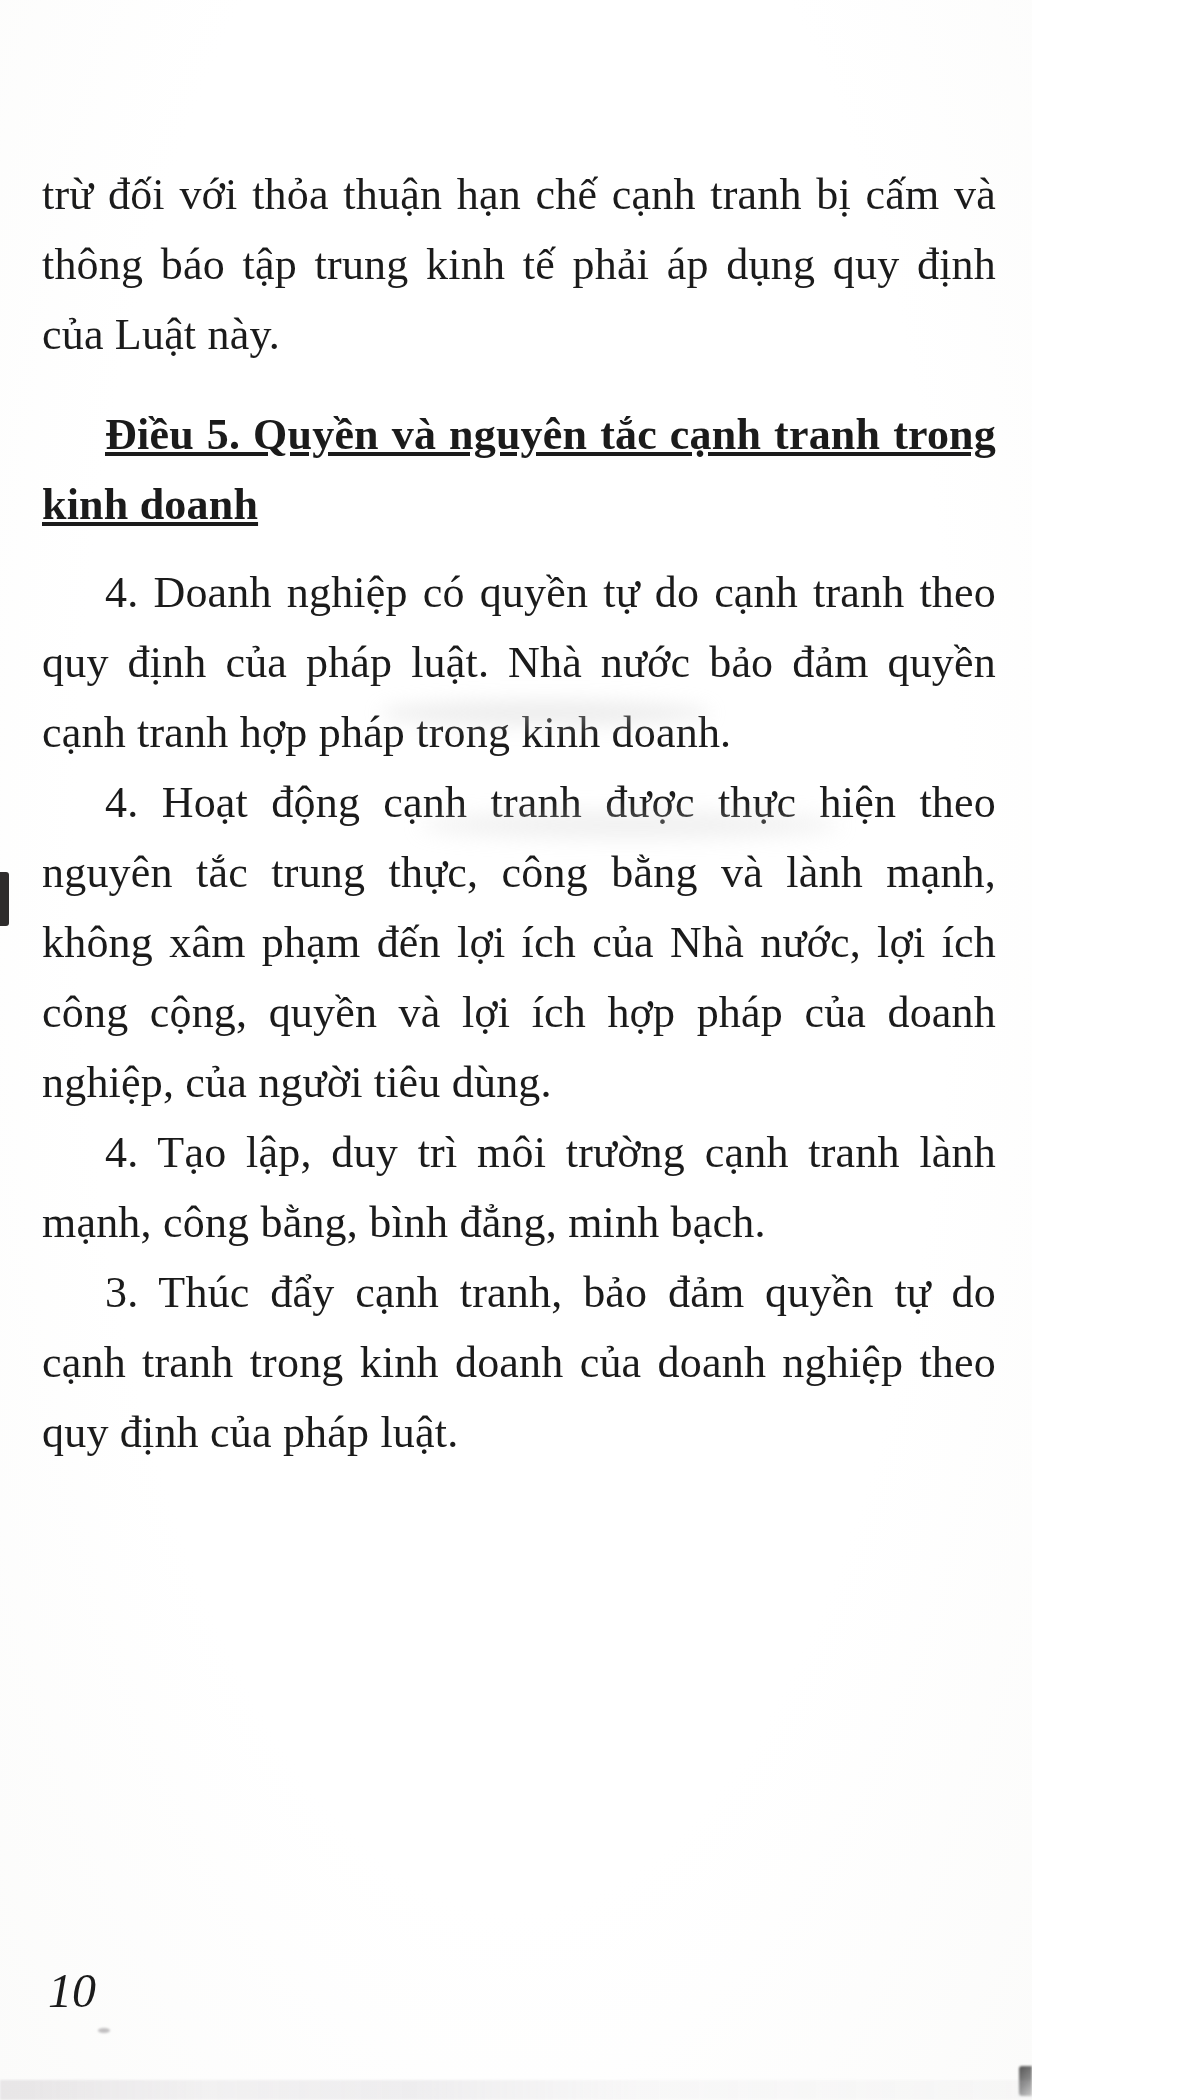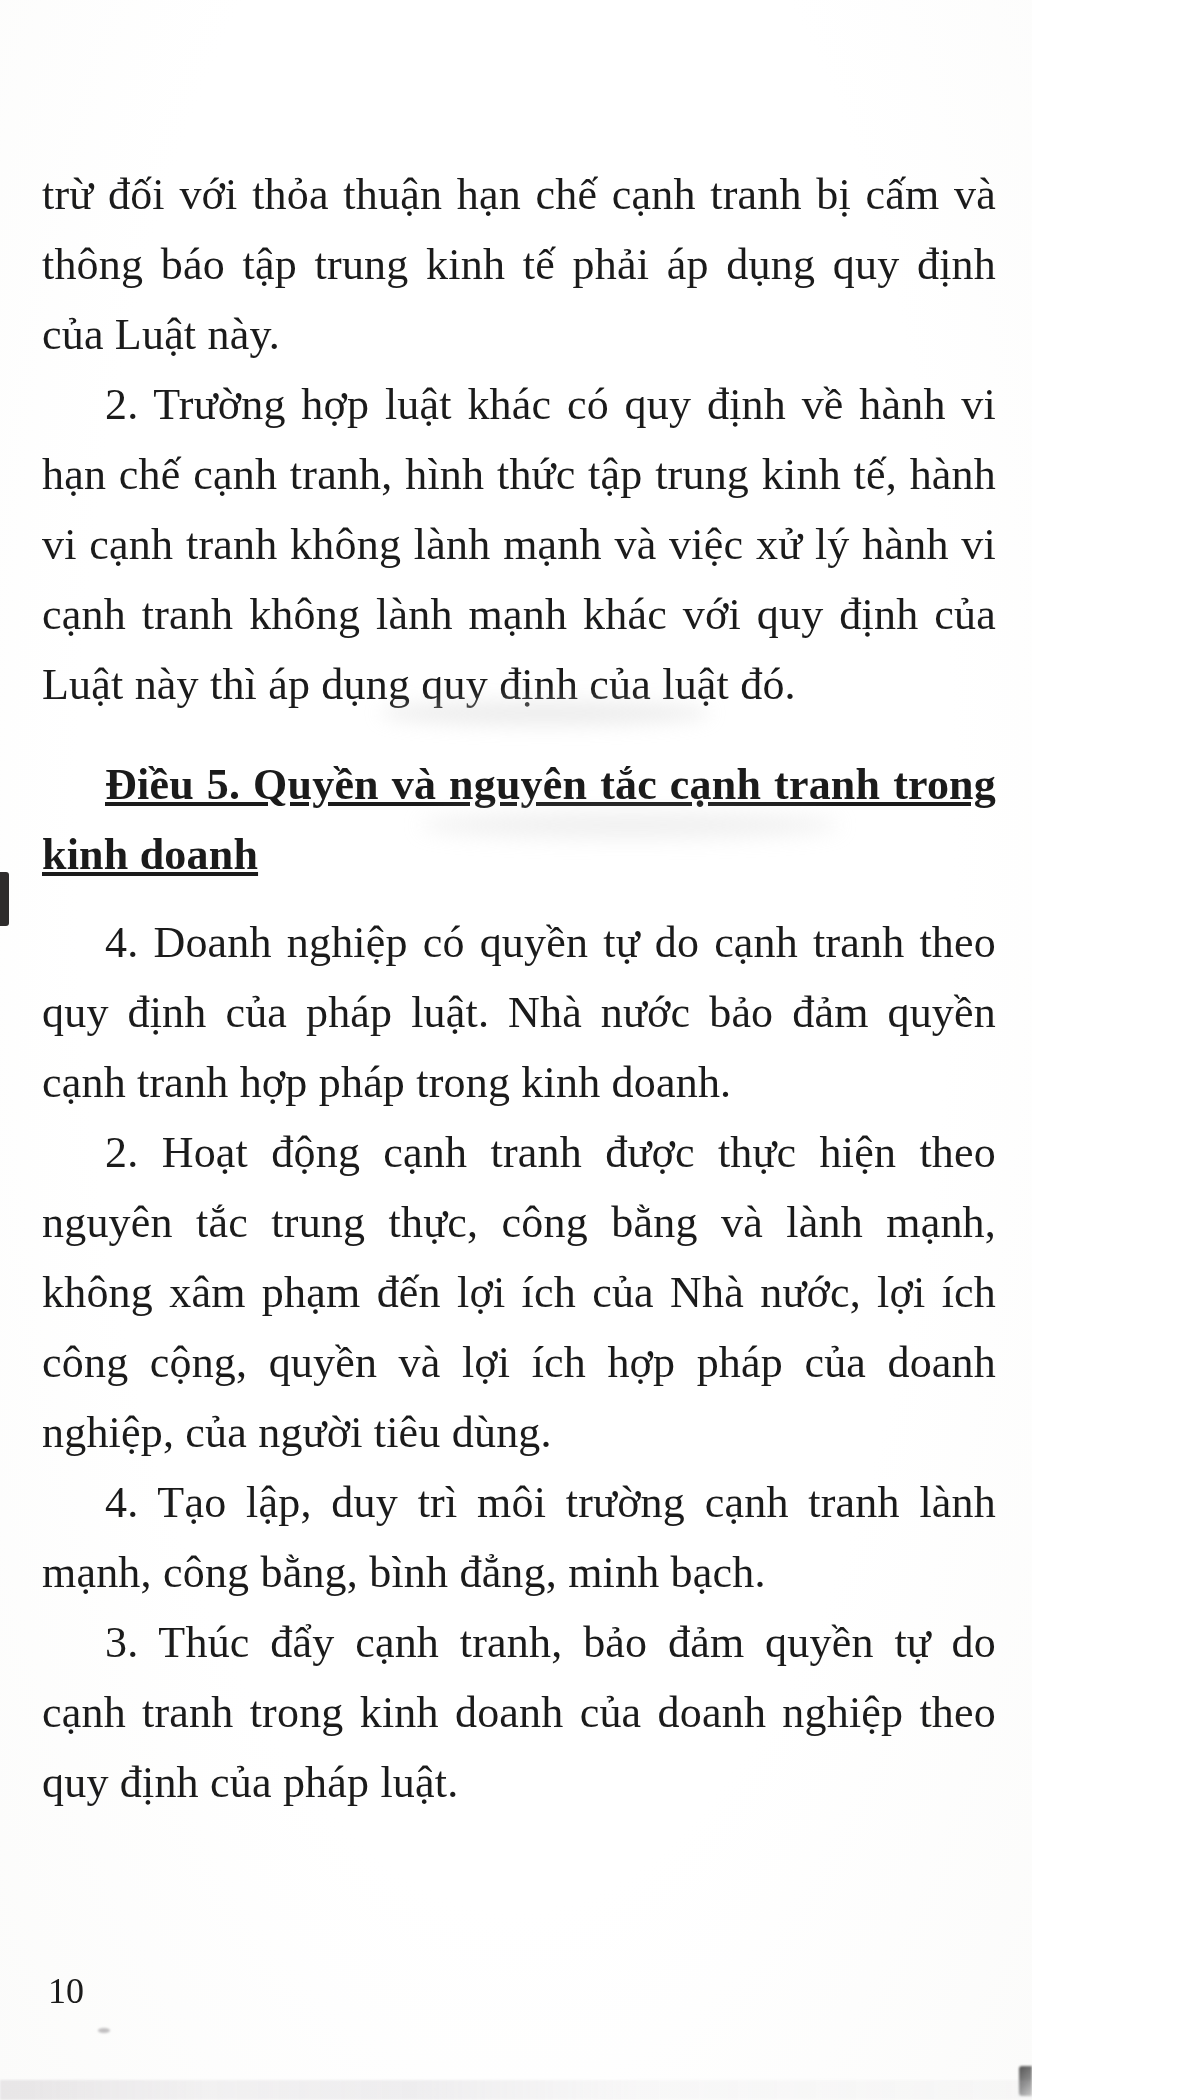--- a/index.html
+++ b/index.html
@@ -40,23 +40,24 @@
     font-weight: bold;
     line-height: 70px;
     text-indent: 63px;
     text-align: justify;
     text-decoration: underline;
   }
   .page-number {
     position: absolute;
     left: 48px;
     top: 1966px;
-    font-size: 36px;
+    font-size: 48px;
     line-height: 50px;
     color: #1b1b1b;
+    font-style: italic;
   }
   
   .scan-mark-left-edge {
     position: absolute;
     left: 0;
     top: 872px;
     width: 9px;
     height: 54px;
     background: #2e2c2c;
     border-radius: 0 3px 3px 0;
@@ -118,24 +119,23 @@
     filter: blur(1px);
   }
 </style>
 </head>
 <body>
 
 <div class="page">
 
   <div class="content">
     <p class="continuation">trừ đối với thỏa thuận hạn chế cạnh tranh bị cấm và thông báo tập trung kinh tế phải áp dụng quy định của Luật này.</p>
-    <p>2. Trường hợp luật khác có quy định về hành vi hạn chế cạnh tranh, hình thức tập trung kinh tế, hành vi cạnh tranh không lành mạnh và việc xử lý hành vi cạnh tranh không lành mạnh khác với quy định của Luật này thì áp dụng quy định của luật đó.</p>
     <h2 class="article-heading">Điều 5. Quyền và nguyên tắc cạnh tranh trong kinh doanh</h2>
     <p>4. Doanh nghiệp có quyền tự do cạnh tranh theo quy định của pháp luật. Nhà nước bảo đảm quyền cạnh tranh hợp pháp trong kinh doanh.</p>
-    <p>2. Hoạt động cạnh tranh được thực hiện theo nguyên tắc trung thực, công bằng và lành mạnh, không xâm phạm đến lợi ích của Nhà nước, lợi ích công cộng, quyền và lợi ích hợp pháp của doanh nghiệp, của người tiêu dùng.</p>
+    <p>4. Hoạt động cạnh tranh được thực hiện theo nguyên tắc trung thực, công bằng và lành mạnh, không xâm phạm đến lợi ích của Nhà nước, lợi ích công cộng, quyền và lợi ích hợp pháp của doanh nghiệp, của người tiêu dùng.</p>
     <p>4. Tạo lập, duy trì môi trường cạnh tranh lành mạnh, công bằng, bình đẳng, minh bạch.</p>
     <p>3. Thúc đẩy cạnh tranh, bảo đảm quyền tự do cạnh tranh trong kinh doanh của doanh nghiệp theo quy định của pháp luật.</p>
   </div>
 
   <div class="page-number">10</div>
 
   <div class="scan-ghost-a"></div>
   <div class="scan-ghost-b"></div>
   <div class="scan-mark-left-edge"></div>
   <div class="scan-dot-bottom-left"></div>

